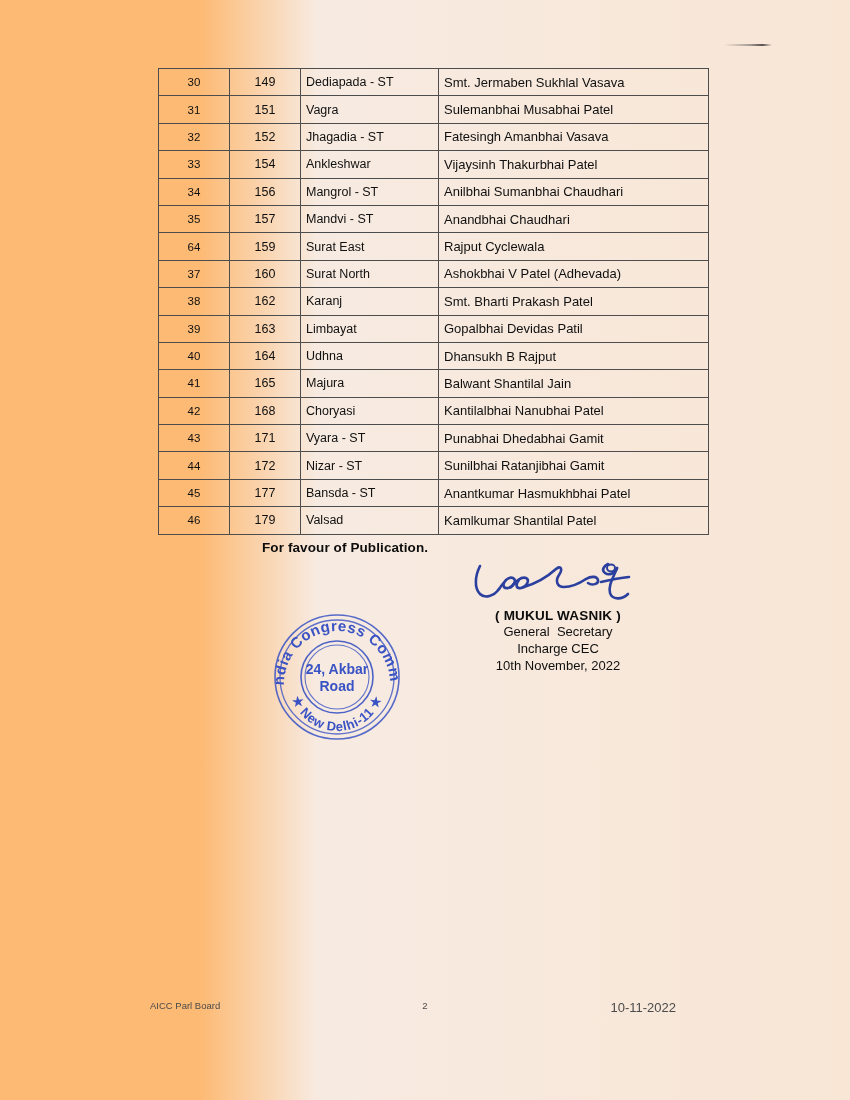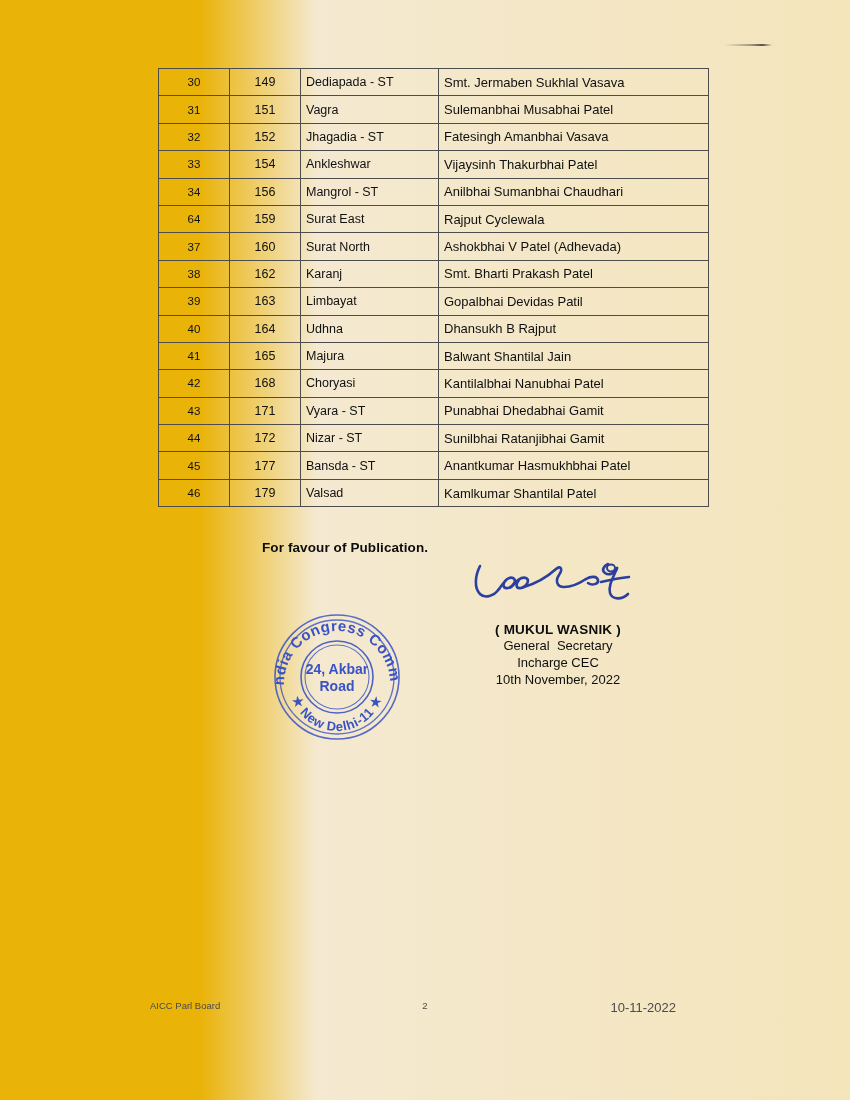--- a/index.html
+++ b/index.html
@@ -10,21 +10,21 @@
     width: 850px;
     height: 1100px;
     background: #ffffff;
     font-family: "Liberation Sans", sans-serif;
     position: relative;
     overflow: hidden;
   }
   .page {
     position: absolute;
     inset: 0;
-    background: #eab308;
+    background: #fdba74;
   }
   
   .scan-tint {
     position: absolute;
     left: 200px;
     top: 0;
     width: 650px;
     height: 1100px;
     background: linear-gradient(90deg, rgba(246,244,245,0) 0%, rgba(246,243,244,0.85) 18%, rgba(247,245,246,0.75) 100%);
     pointer-events: none;
@@ -100,21 +100,21 @@
   }
   .signature-mark {
     height: 52px;
     display: block;
     margin: 0 auto;
   }
   .sign-name {
     font-size: 13.5px;
     font-weight: bold;
     color: #0d0d0d;
-    margin-top: 14px;
+    margin-top: 0;
     letter-spacing: .2px;
   }
   .sign-line {
     font-size: 13px;
     color: #101010;
     line-height: 17px;
     white-space: pre;
   }
 
   
@@ -190,20 +190,26 @@
           <td class="col-sr">33</td>
           <td class="col-no">154</td>
           <td class="col-const">Ankleshwar</td>
           <td class="col-cand">Vijaysinh Thakurbhai Patel</td>
         </tr>
         <tr>
           <td class="col-sr">34</td>
           <td class="col-no">156</td>
           <td class="col-const">Mangrol - ST</td>
           <td class="col-cand">Anilbhai Sumanbhai Chaudhari</td>
+        </tr>
+        <tr>
+          <td class="col-sr">35</td>
+          <td class="col-no">157</td>
+          <td class="col-const">Mandvi - ST</td>
+          <td class="col-cand">Anandbhai Chaudhari</td>
         </tr>
         <tr>
           <td class="col-sr">64</td>
           <td class="col-no">159</td>
           <td class="col-const">Surat East</td>
           <td class="col-cand">Rajput Cyclewala</td>
         </tr>
         <tr>
           <td class="col-sr">37</td>
           <td class="col-no">160</td>

